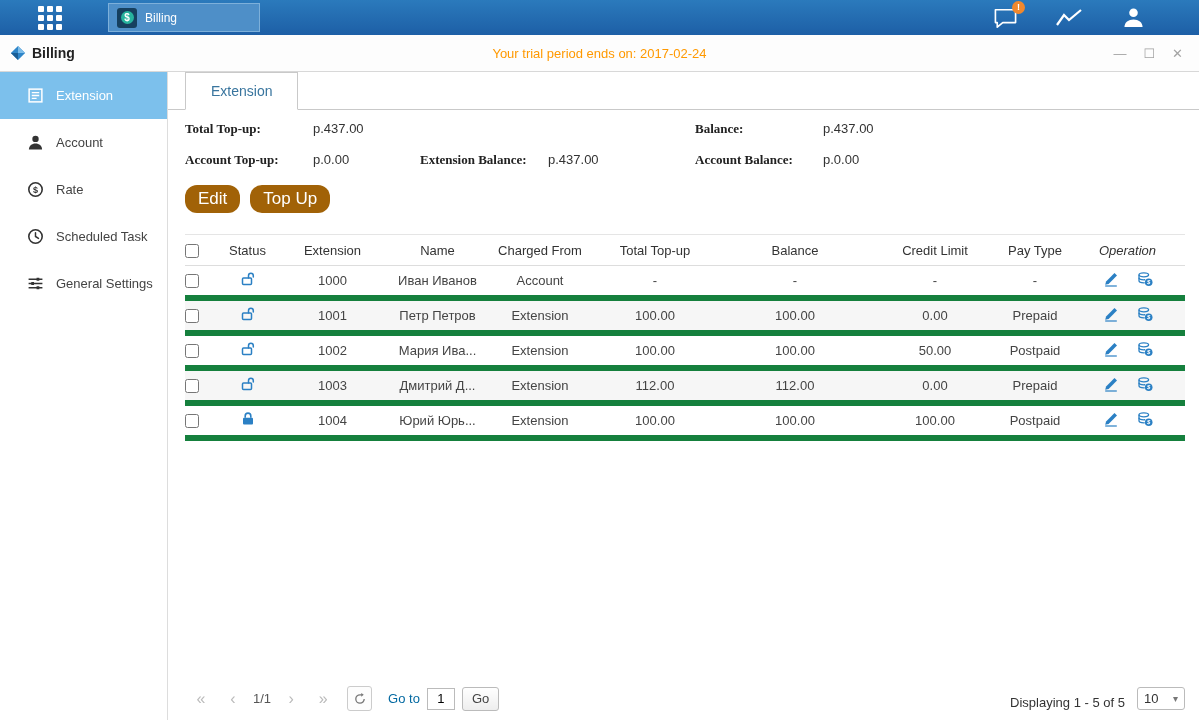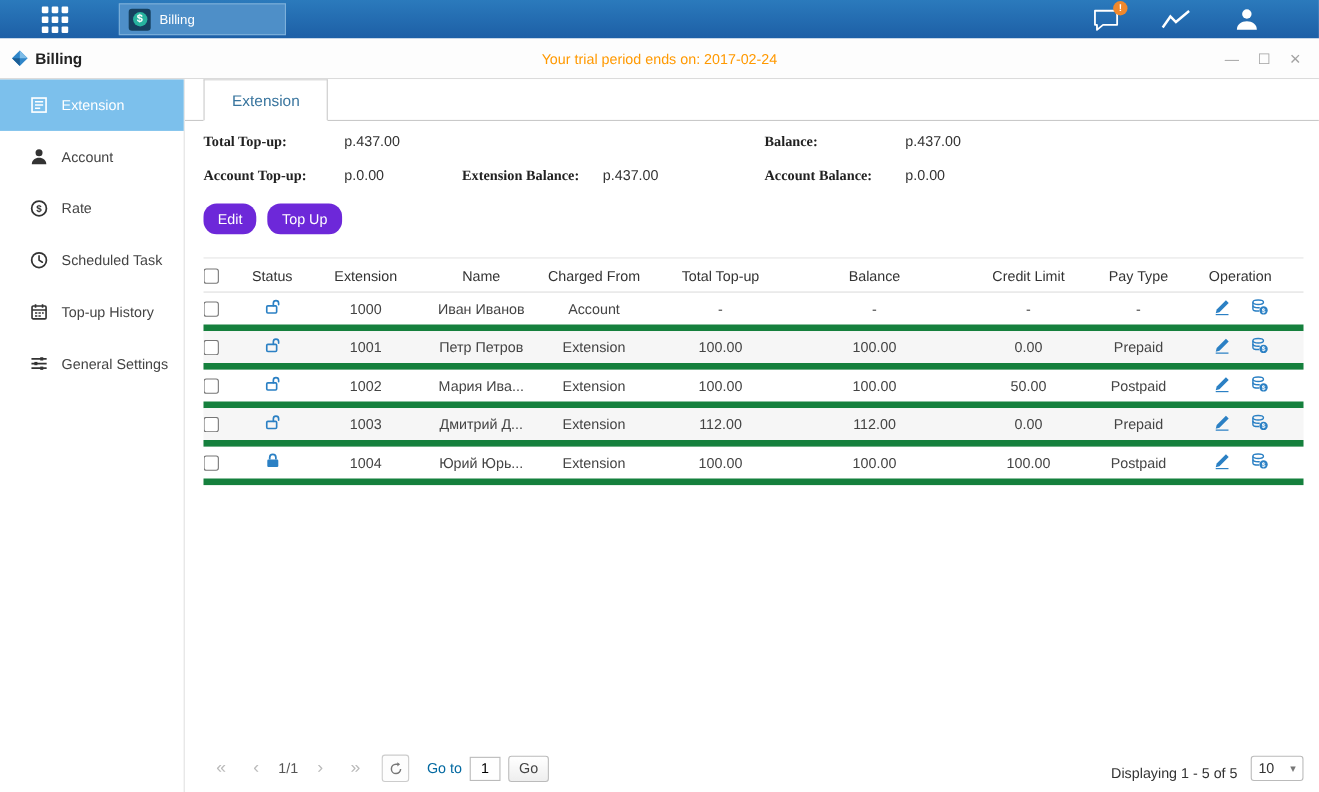--- a/index.html
+++ b/index.html
@@ -42,39 +42,39 @@
   .tabstrip { height: 38px; border-bottom: 1px solid #c9c9c9; display: flex; align-items: flex-end; padding-left: 17px; }
   .tab { height: 38px; line-height: 37px; padding: 0 25px; border: 1px solid #c9c9c9; border-bottom: 1px solid #fff; margin-bottom: -1px; background: #fff; color: #39759e; font-size: 14px; cursor: pointer; }
 
   
   .summary { padding: 11px 17px 0; display: grid; grid-template-columns: 235px 275px 235px auto; row-gap: 12px; }
   .sum-cell { height: 19px; color: #333; }
   .sum-label { font-weight: bold; color: #222; display: inline-block; min-width: 128px; font-family: Liberation Serif, serif; }
 
   
   .btn-row { padding: 14px 17px 0; display: flex; gap: 10px; }
-  .btn { background: #6d28d9; color: #fff; font-size: 13px; border: none; border-radius: 12px; height: 28px; padding: 0 13px; cursor: pointer; font-family: "Liberation Sans", sans-serif; }
+  .btn { background: #a16207; color: #fff; font-size: 17px; border: none; border-radius: 12px; height: 28px; padding: 0 13px; cursor: pointer; font-family: "Liberation Sans", sans-serif; }
 
   
   .table { margin: 21px 17px 0; width: 1000px; }
   .t-head { display: flex; height: 32px; align-items: center; border-top: 1px solid #e5e5e5; border-bottom: 1px solid #ddd; color: #333; }
   .t-row { display: flex; height: 35px; align-items: center; color: #444; border-bottom: 6px solid #15803d; }
   .t-row.alt { background: #f6f6f6; }
   .t-cell { text-align: center; }
   .w-cb { width: 30px; text-align: left; }
   .w-cb input { width: 14px; height: 14px; margin: 0; vertical-align: middle; cursor: pointer; }
   .w-status { width: 65px; }
   .w-ext { width: 105px; }
   .w-name { width: 105px; }
   .w-charged { width: 100px; }
   .w-topup { width: 130px; }
   .w-balance { width: 150px; }
   .w-credit { width: 130px; }
   .w-pay { width: 70px; }
-  .w-op { width: 115px; }
+  .w-op { width: 115px; font-style: italic; }
   .status-icon { display: inline-block; width: 16px; height: 16px; color: #2b80c4; }
   .status-icon svg { width: 100%; height: 100%; display: block; }
   .op-icon { display: inline-block; width: 16px; height: 16px; color: #2b80c4; margin: 0 9px; cursor: pointer; }
   .op-icon svg { width: 100%; height: 100%; display: block; }
 
   
   .pagination { position: absolute; left: 17px; right: 14px; bottom: 9px; display: flex; align-items: center; color: #555; }
   .pg-nav { color: #bbb; font-size: 16px; width: 24px; text-align: center; cursor: default; user-select: none; margin: 0 4px; }
   .page-ind { margin: 0 4px; color: #555; }
   .pg-refresh { width: 25px; height: 25px; border: 1px solid #ccc; border-radius: 3px; display: flex; align-items: center; justify-content: center; margin: 0 8px; color: #777; cursor: pointer; background: #fdfdfd; }
@@ -180,31 +180,20 @@
           <svg viewBox="0 0 16 16">
             <circle cx="8" cy="8" r="6.3" fill="none" stroke="currentColor" stroke-width="1.5"></circle>
             <path d="M8 4.4V8l2.8 1.8" fill="none" stroke="currentColor" stroke-width="1.4" stroke-linecap="round"></path>
           </svg>
         </span>
         <span class="sb-label">Scheduled Task</span>
       </div>
       <div class="sb-item">
         <span class="sb-icon">
           <svg viewBox="0 0 16 16">
-            <rect x="2" y="3" width="12" height="11" rx="1" fill="none" stroke="currentColor" stroke-width="1.4"></rect>
-            <path d="M2 6.4h12" stroke="currentColor" stroke-width="1.2"></path>
-            <path d="M5 1.4v3M11 1.4v3" stroke="currentColor" stroke-width="1.4"></path>
-            <path d="M4.5 9h2M7.5 9h2M10.5 9h1.5M4.5 11.5h2M7.5 11.5h2" stroke="currentColor" stroke-width="1.2"></path>
-          </svg>
-        </span>
-        <span class="sb-label">Top-up History</span>
-      </div>
-      <div class="sb-item">
-        <span class="sb-icon">
-          <svg viewBox="0 0 16 16">
             <path d="M1.5 4h13M1.5 8h13M1.5 12h13" stroke="currentColor" stroke-width="1.5" fill="none"></path>
             <rect x="9" y="2.6" width="2.6" height="2.8" fill="currentColor"></rect>
             <rect x="4" y="6.6" width="2.6" height="2.8" fill="currentColor"></rect>
             <rect x="9" y="10.6" width="2.6" height="2.8" fill="currentColor"></rect>
           </svg>
         </span>
         <span class="sb-label">General Settings</span>
       </div>
     </div>
 

